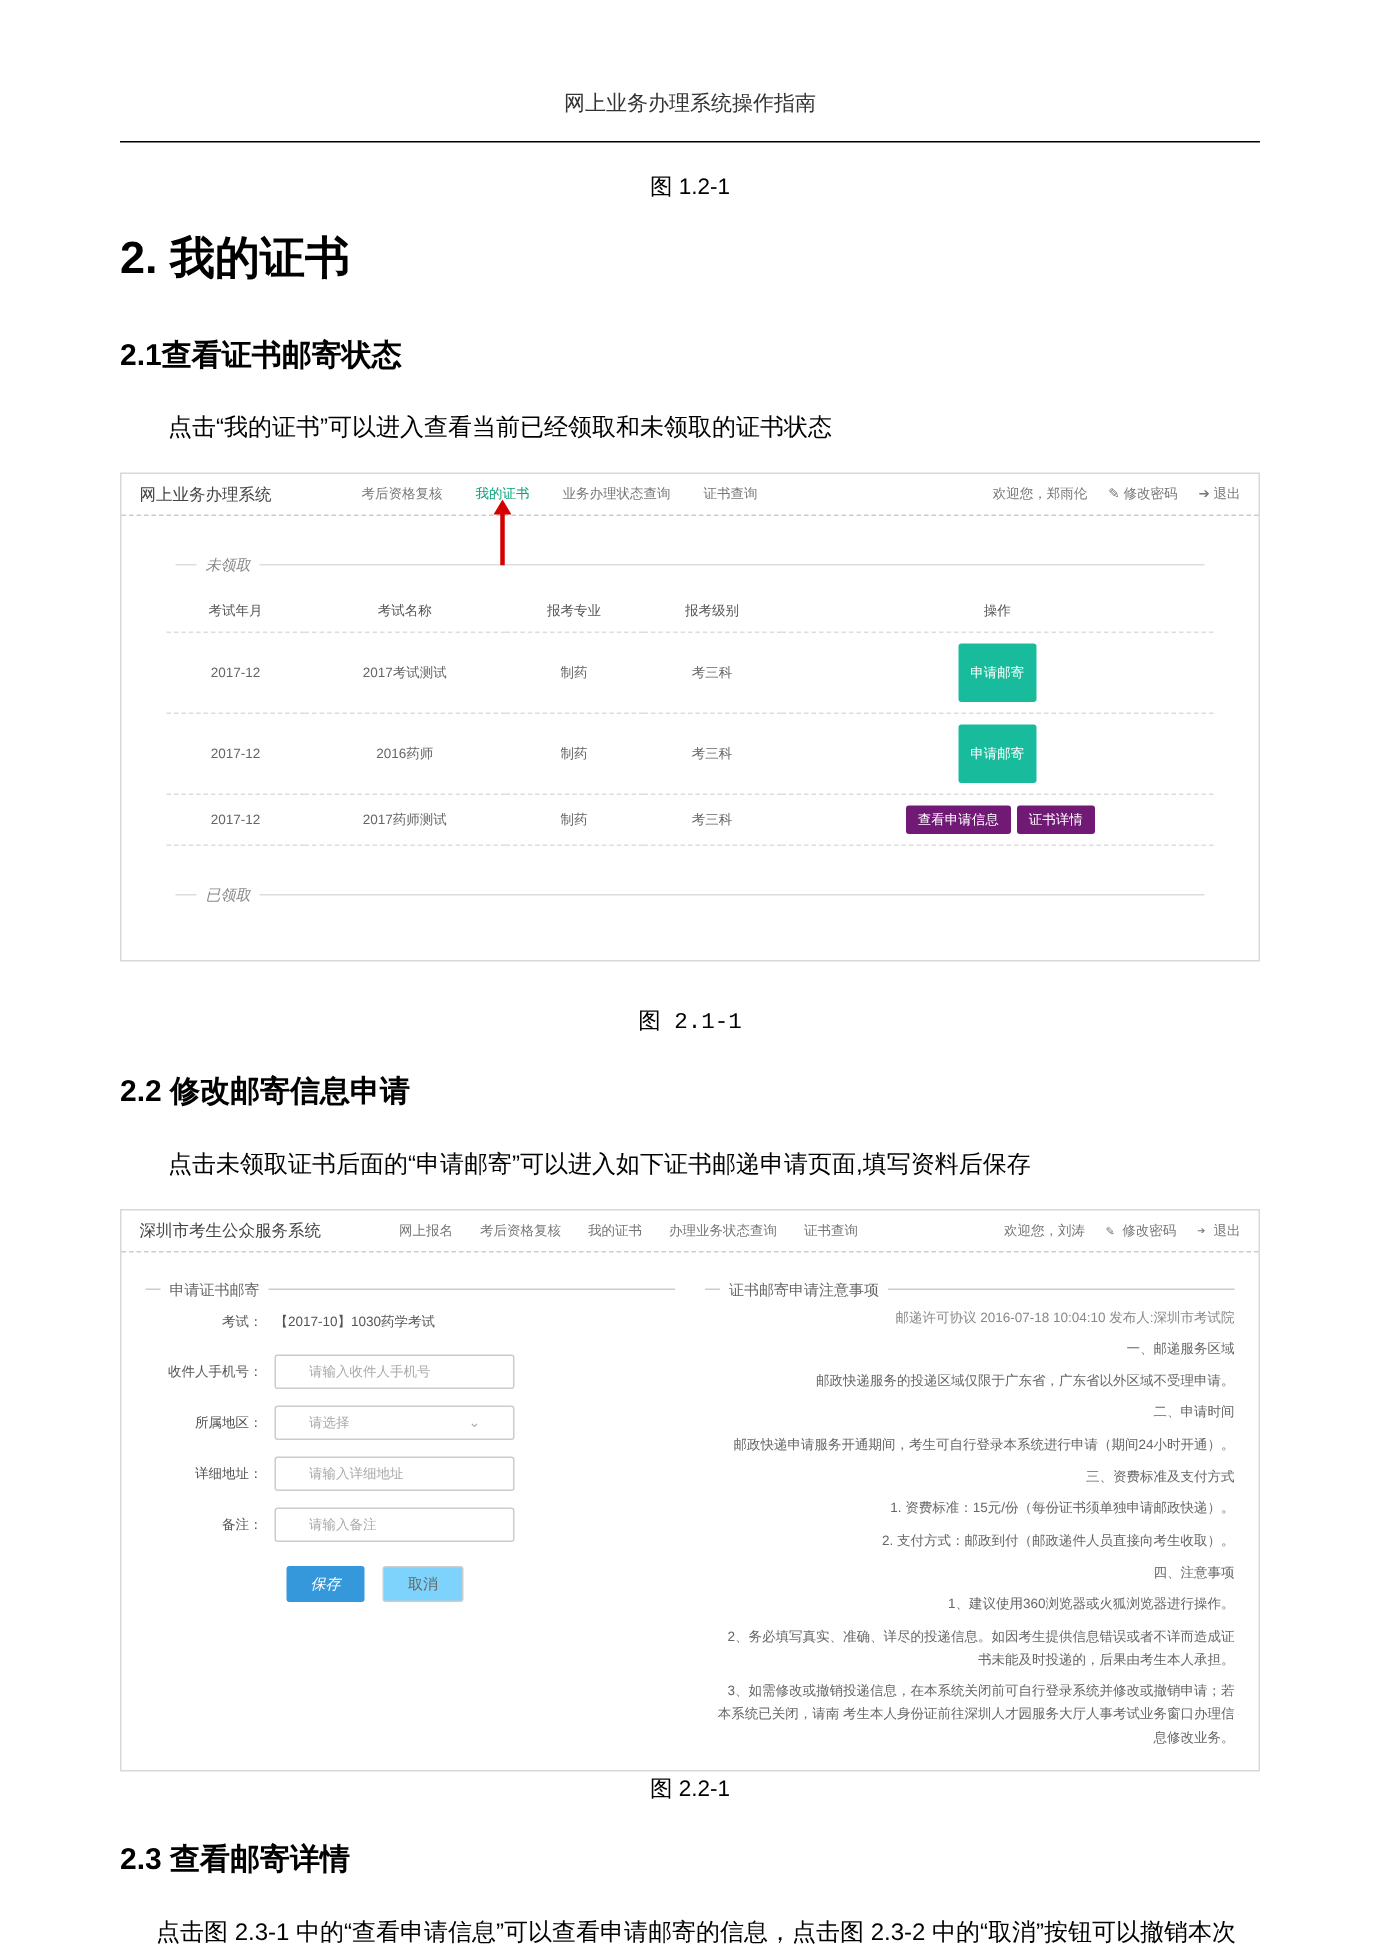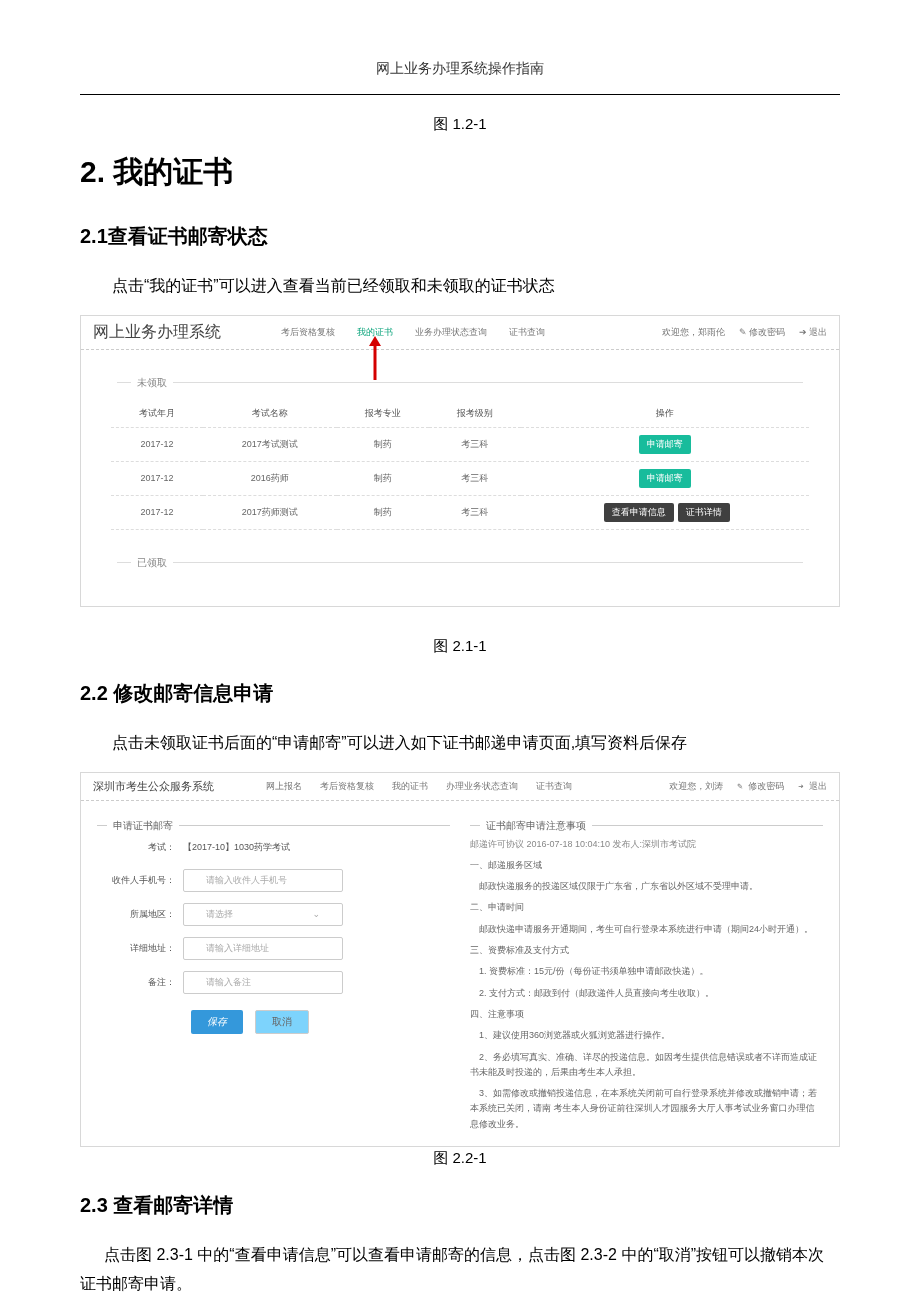--- a/index.html
+++ b/index.html
@@ -60,21 +60,21 @@
     background: #fff;
     margin: 6px 0 0 0;
   }
   .shot1-top {
     display: flex;
     align-items: center;
     padding: 6px 12px;
     border-bottom: 1px dashed #ccc;
   }
   .shot1-brand {
-    font-size: 16px;
+    font-size: 11px;
     color: #444;
     margin-right: 60px;
   }
   .shot1-nav {
     display: flex;
     gap: 22px;
     align-items: center;
     flex: 1;
   }
   .shot1-nav span { color: #777; font-size: 9px; }
@@ -93,20 +93,21 @@
     color: #777;
     align-items: center;
   }
   .shot1-body { padding: 14px 30px 26px 30px; }
   .group-label {
     font-size: 10px;
     color: #888;
     margin: 12px 0 10px 0;
     display: flex;
     align-items: center;
+    font-style: italic;
   }
   .group-label::before, .group-label::after {
     content: "";
     border-top: 1px solid #ddd;
     width: 14px;
     margin: 0 6px;
   }
   .group-label::after { flex: 1; }
   table.cert {
     width: 100%;
@@ -117,26 +118,26 @@
     border-bottom: 1px dashed #ddd;
     padding: 7px 4px;
     text-align: center;
     color: #666;
   }
   table.cert th { color: #555; font-weight: 400; }
   .btn-green {
     background: #18bc9c;
     color: #fff;
     border-radius: 2px;
-    padding: 3px 8px;
+    padding: 13px 8px;
     font-size: 9px;
     display: inline-block;
   }
   .btn-blue {
-    background: #404040;
+    background: #701a75;
     color: #fff;
     border-radius: 2px;
     padding: 3px 8px;
     font-size: 9px;
     display: inline-block;
     margin-left: 4px;
   }
   
   .shot2-top {
     display: flex;
@@ -222,20 +223,21 @@
     border: 1px solid #ccc;
     color: #666;
     border-radius: 2px;
     padding: 4px 16px;
     font-size: 10px;
   }
   .notice {
     font-size: 9px;
     color: #666;
     line-height: 1.7;
+    text-align: right;
   }
   .notice .meta { color: #888; margin-bottom: 6px; }
   .notice .sec { margin-top: 6px; }
 </style>
 </head>
 <body>
 
 <div class="page">
 
   <div class="running-head">网上业务办理系统操作指南</div>
@@ -302,21 +304,21 @@
               <td>制药</td>
               <td>考三科</td>
               <td><span class="btn-blue">查看申请信息</span><span class="btn-blue">证书详情</span></td>
             </tr>
           </tbody>
       </table>
       <div class="group-label" style="margin-top:26px;">已领取</div>
     </div>
   </div>
 
-  <div class="fig-caption" style="margin-top:30px;">图 2.1-1</div>
+  <div class="fig-caption" style="margin-top:30px;font-family:Liberation Mono, monospace;">图 2.1-1</div>
 
   <h2 class="subsection">2.2  修改邮寄信息申请</h2>
   <p class="body-text-noindent" style="text-indent:2em;">点击未领取证书后面的“申请邮寄”可以进入如下证书邮递申请页面,填写资料后保存</p>
 
   <div class="shot">
     <div class="shot2-top">
       <div class="brand">深圳市考生公众服务系统</div>
       <div class="nav">
         <span>网上报名</span>
         <span>考后资格复核</span>

